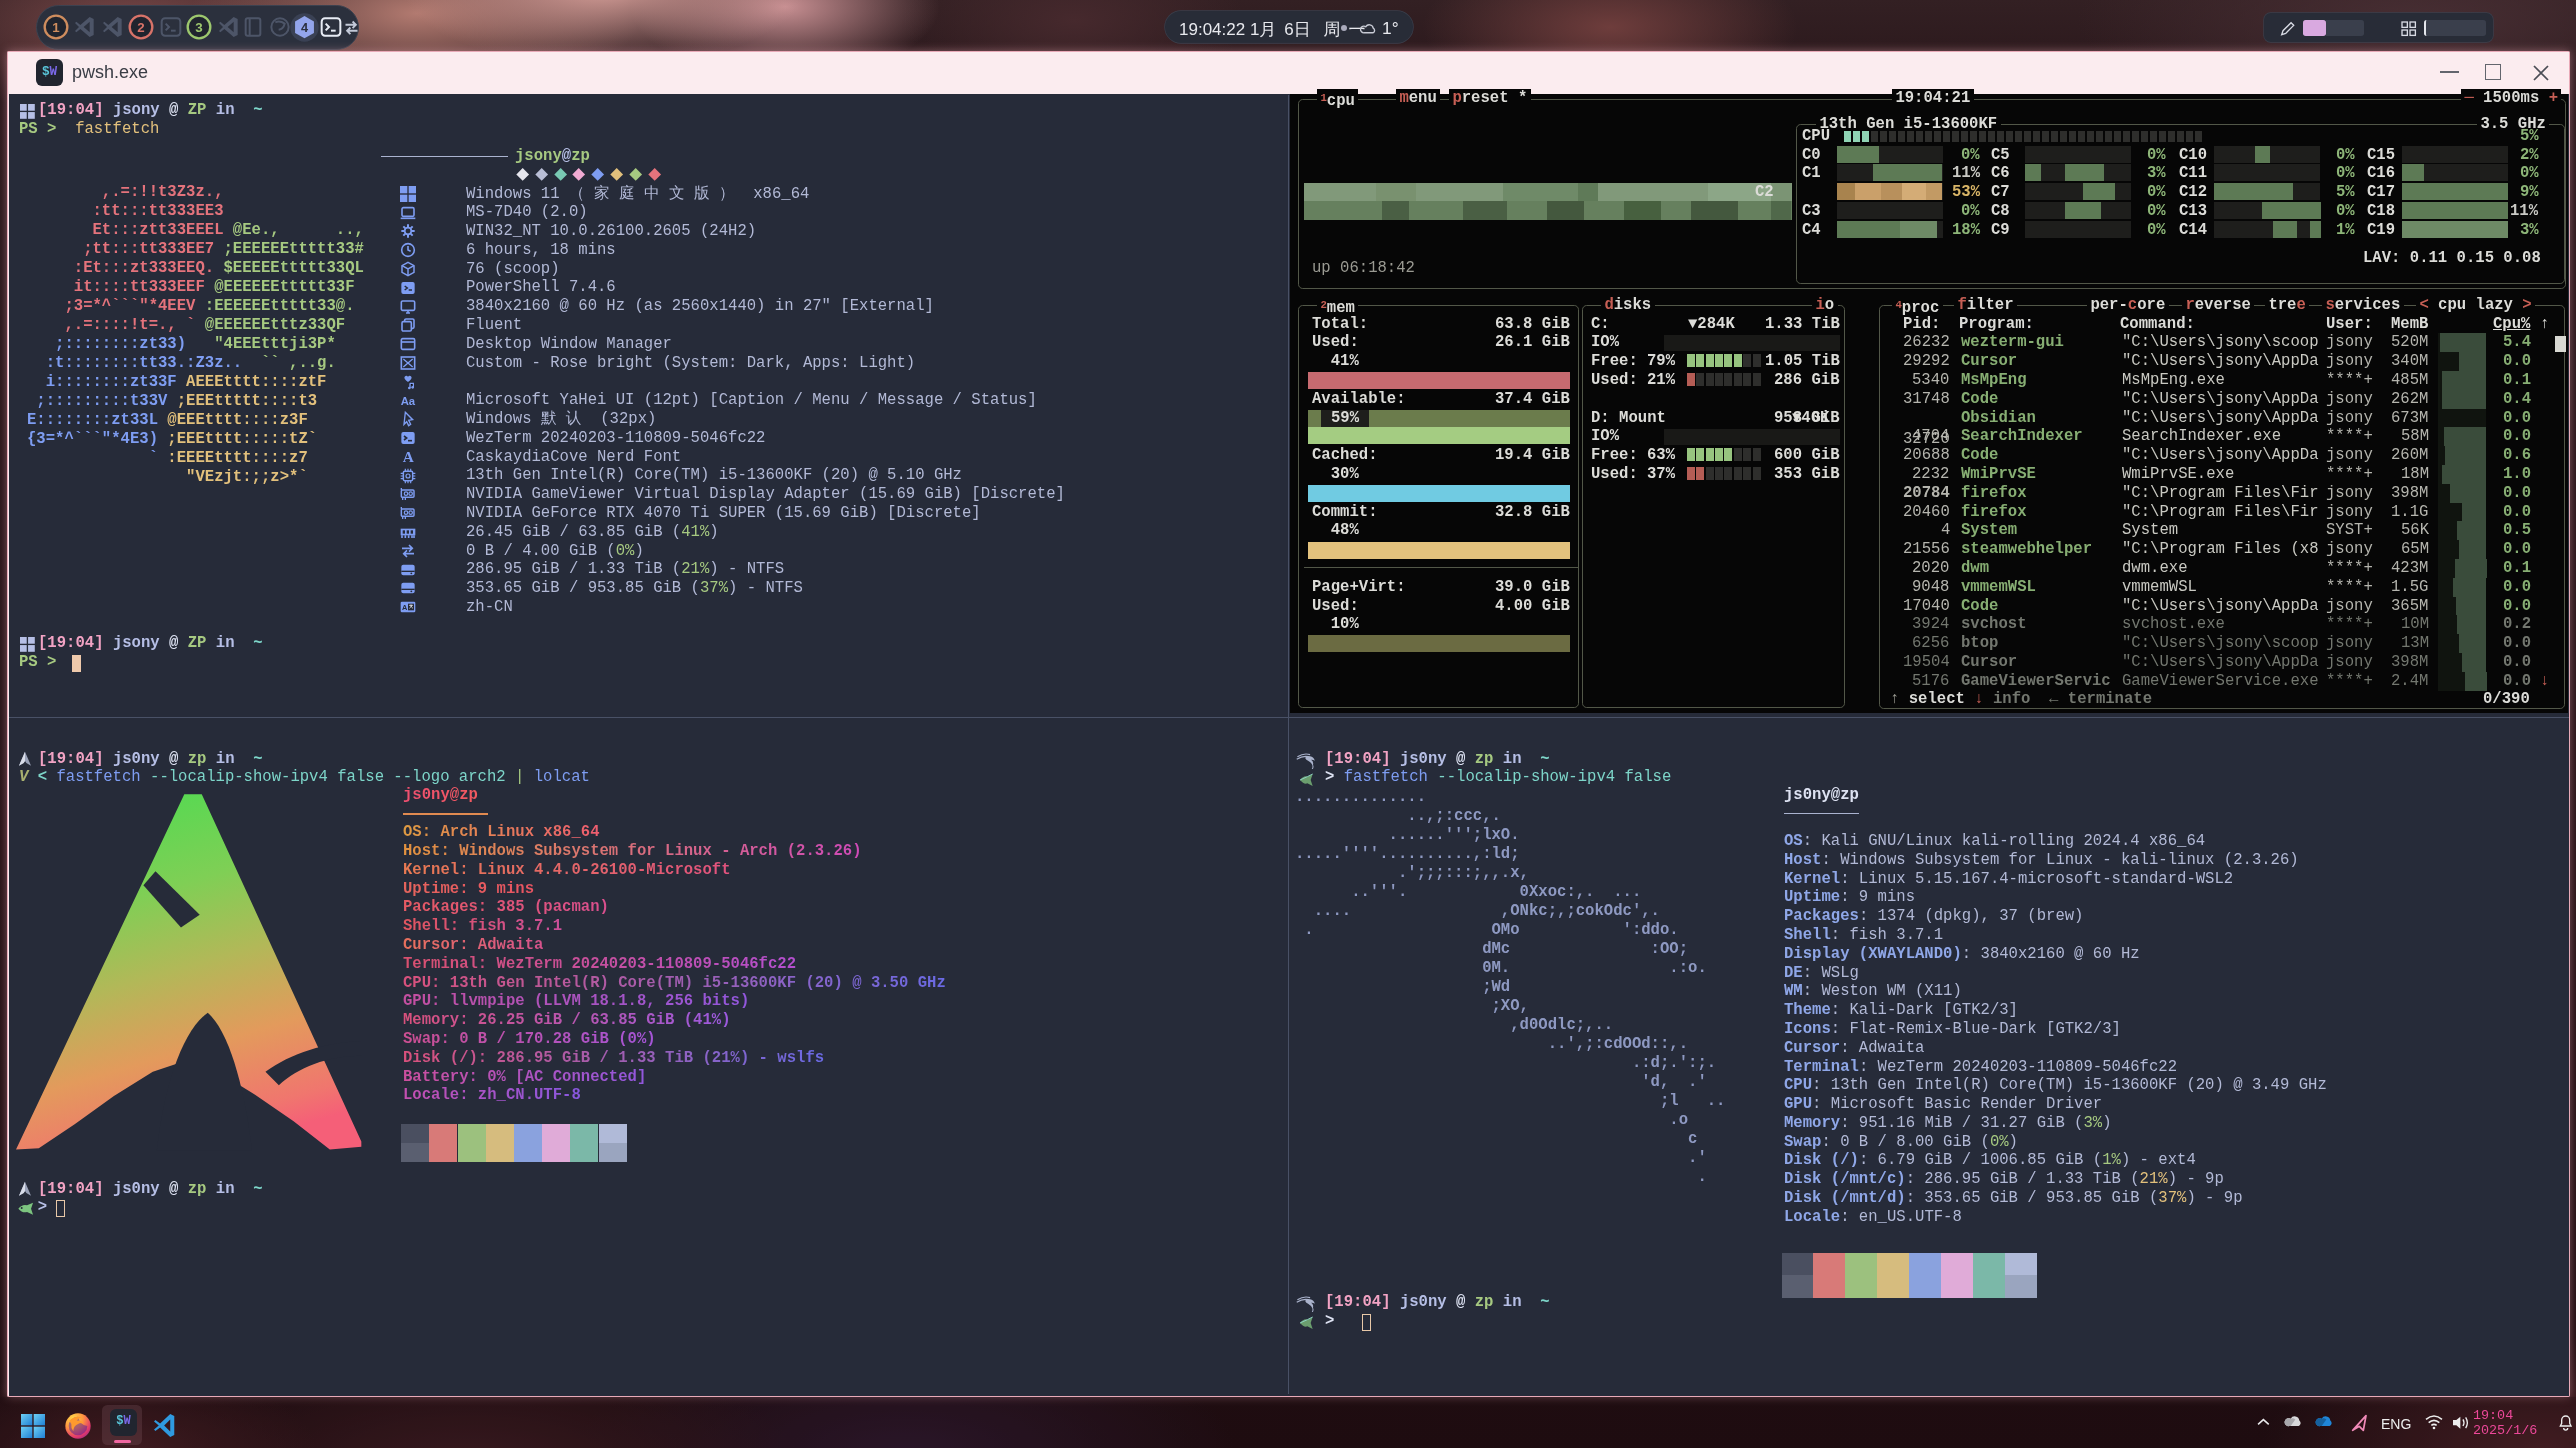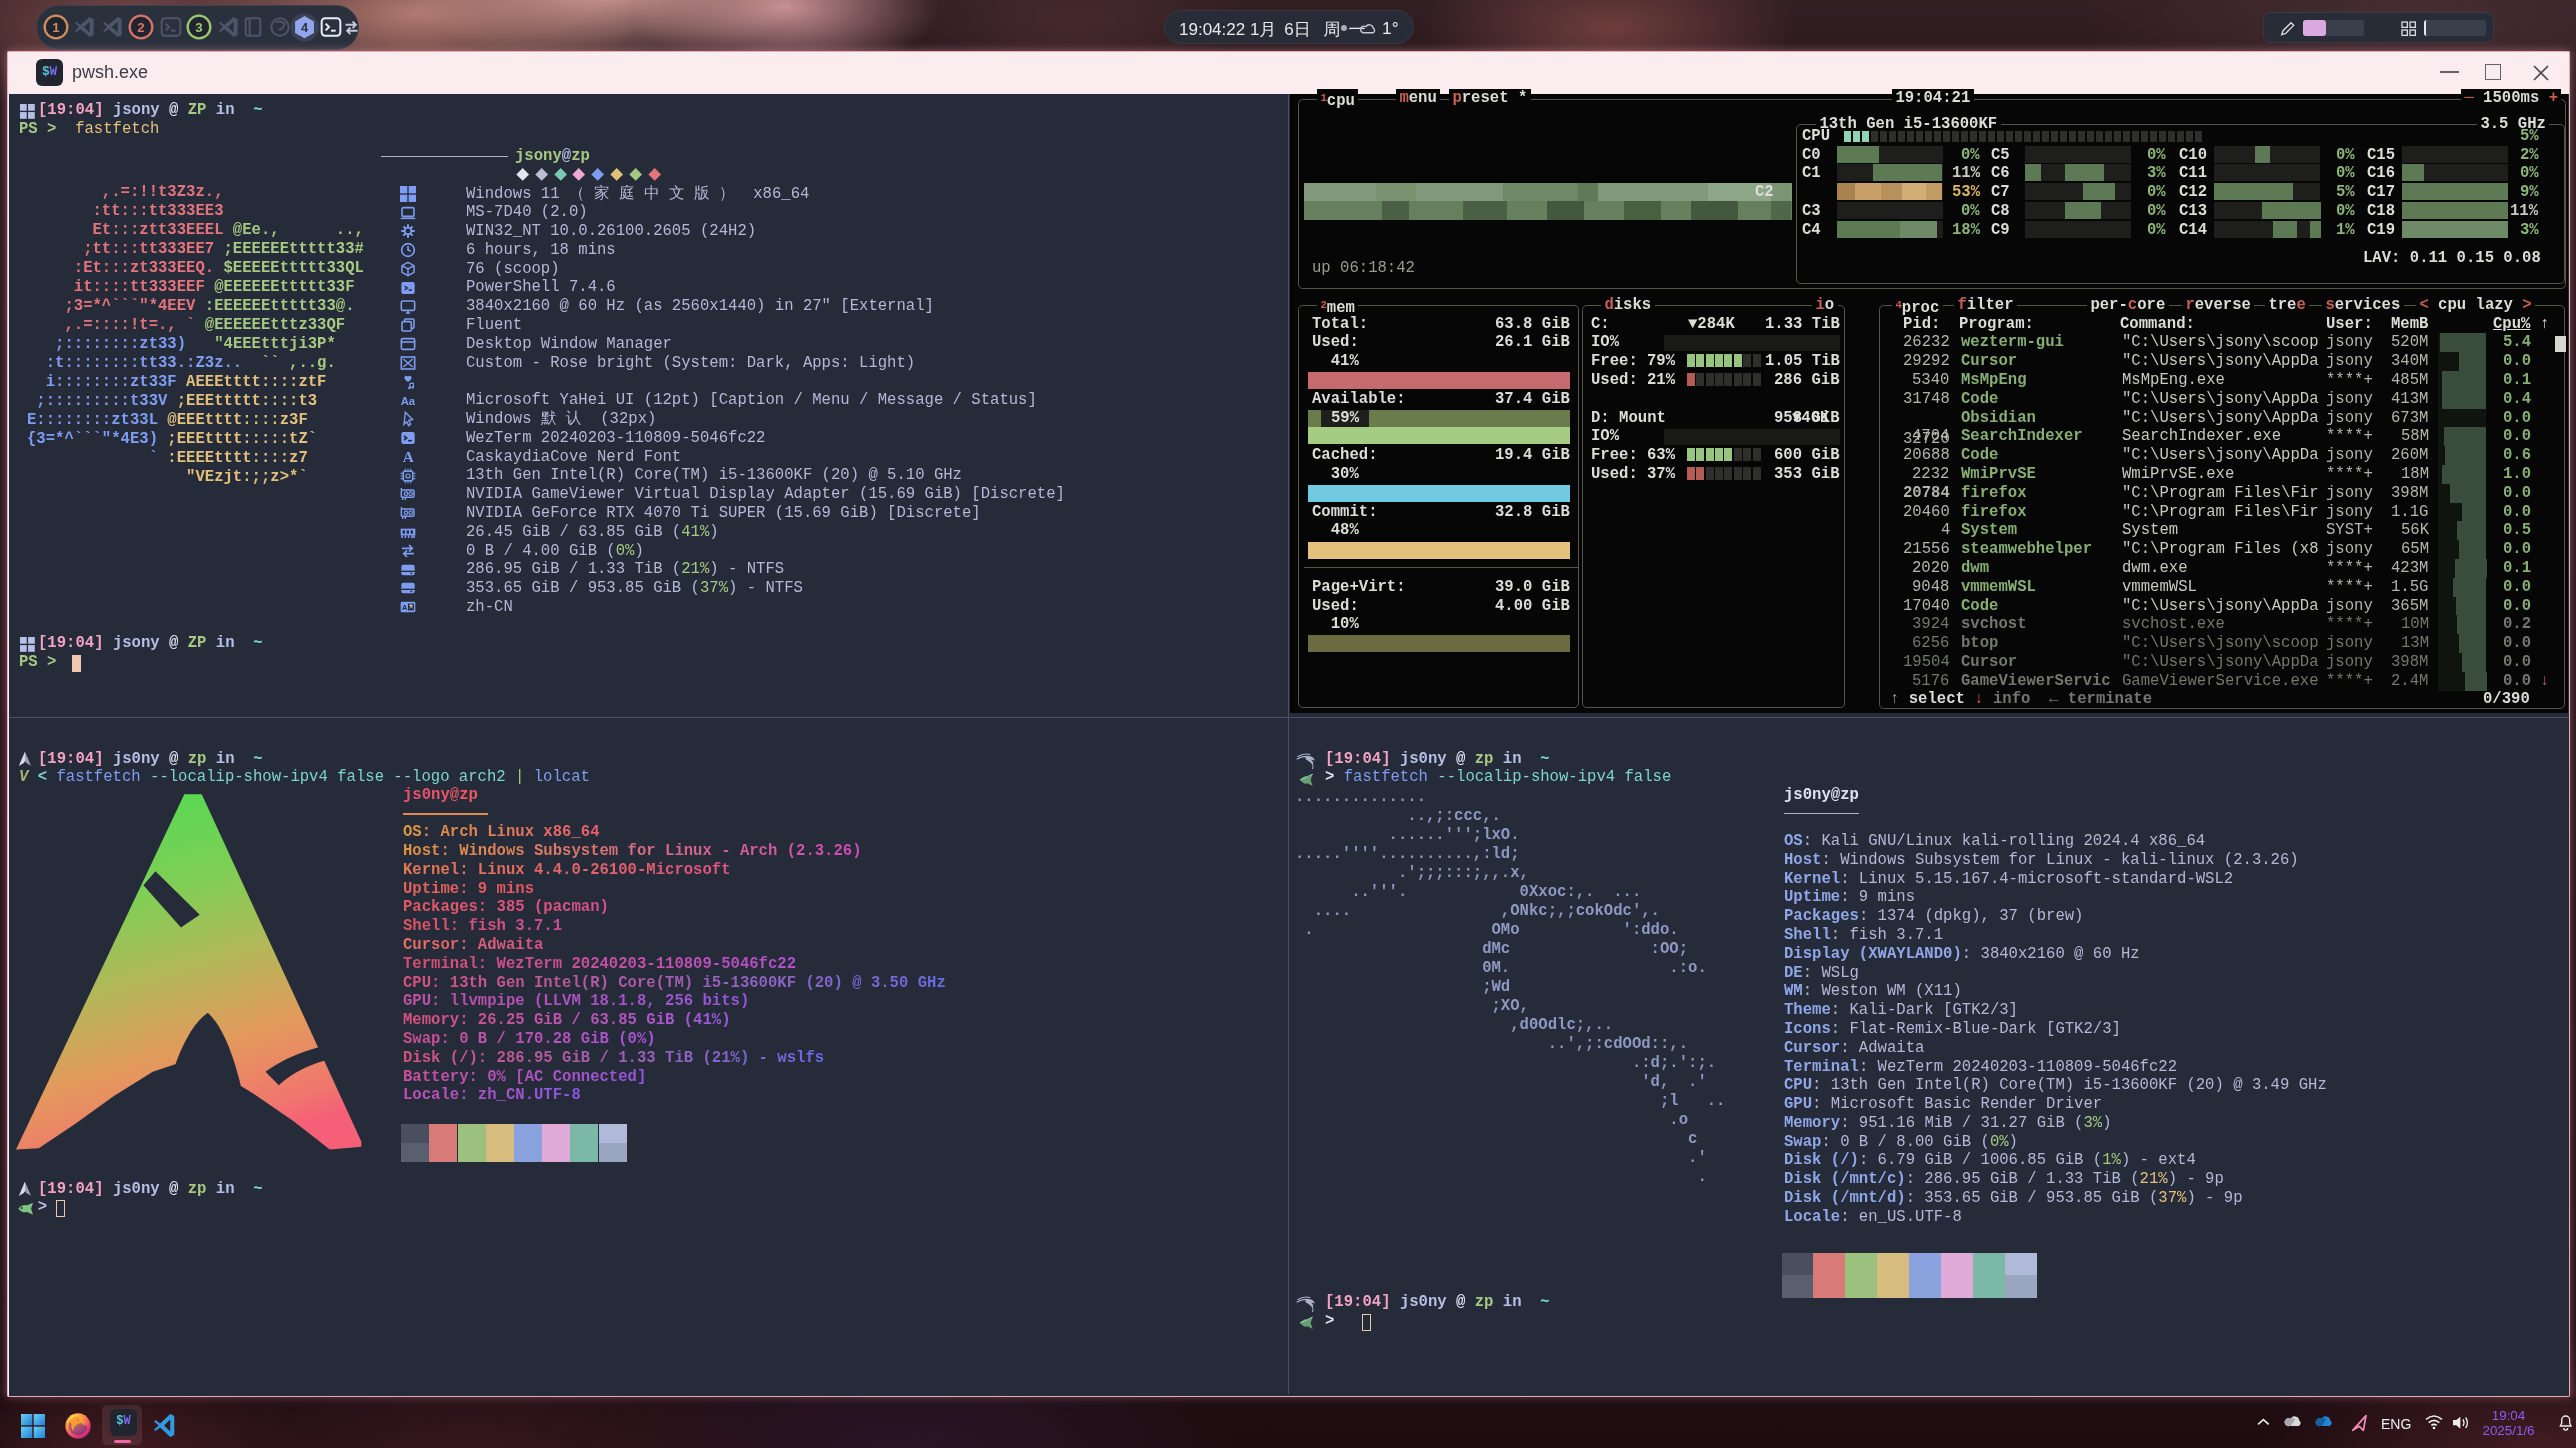--- a/index.html
+++ b/index.html
@@ -725,21 +725,21 @@
 <pre class="bt" style="left:2122px;top:371px;color:#c9c9c2;font-weight:normal">MsMpEng.exe</pre>
 <pre class="bt" style="left:2326px;top:371px;color:#b5b5ae;font-weight:normal">****+</pre>
 <pre class="bt" style="left:2391px;top:371px;color:#b5b5ae;font-weight:normal">485M</pre>
 <div class="abs" style="left:2438px;top:371px;width:48px;height:19px;background:#10140f"></div>
 <div class="abs" style="left:2442px;top:371px;width:44px;height:19px;background:#3a4c3b"></div>
 <pre class="bt" style="left:2503px;top:371px;color:#87ae73">0.1</pre>
 <pre class="bt" style="left:1903px;top:390px;color:#b5b5ae;font-weight:normal">31748</pre>
 <pre class="bt" style="left:1961px;top:390px;color:#87ae73">Code</pre>
 <pre class="bt" style="left:2122px;top:390px;color:#c9c9c2;font-weight:normal">"C:\Users\jsony\AppDa</pre>
 <pre class="bt" style="left:2326px;top:390px;color:#b5b5ae;font-weight:normal">jsony</pre>
-<pre class="bt" style="left:2391px;top:390px;color:#b5b5ae;font-weight:normal">413M</pre>
+<pre class="bt" style="left:2391px;top:390px;color:#b5b5ae;font-weight:normal">262M</pre>
 <div class="abs" style="left:2438px;top:390px;width:48px;height:19px;background:#10140f"></div>
 <div class="abs" style="left:2442px;top:390px;width:44px;height:19px;background:#3a4c3b"></div>
 <pre class="bt" style="left:2503px;top:390px;color:#87ae73">0.4</pre>
 <pre class="bt" style="left:1903px;top:430px;color:#b5b5ae;font-weight:normal">32720</pre>
 <pre class="bt" style="left:1961px;top:409px;color:#87ae73">Obsidian</pre>
 <pre class="bt" style="left:2122px;top:409px;color:#c9c9c2;font-weight:normal">"C:\Users\jsony\AppDa</pre>
 <pre class="bt" style="left:2326px;top:409px;color:#b5b5ae;font-weight:normal">jsony</pre>
 <pre class="bt" style="left:2391px;top:409px;color:#b5b5ae;font-weight:normal">673M</pre>
 <div class="abs" style="left:2438px;top:409px;width:48px;height:19px;background:#10140f"></div>
 <pre class="bt" style="left:2503px;top:409px;color:#87ae73">0.0</pre>
@@ -909,17 +909,17 @@
     </svg></div>
 <div class="abs" style="left:2381px;top:1416px;color:#eceded;font-size:14px;font-family:'Liberation Sans'">ENG</div>
 <div class="abs" style="left:2424px;top:1414px"><svg width="20" height="16" viewBox="0 0 30 24">
       <path d="M3 8 Q15 -2 27 8 M7 13 Q15 6 23 13 M11 17 Q15 14 19 17" fill="none" stroke="#eceded" stroke-width="2.4"></path>
       <circle cx="15" cy="21" r="2" fill="#eceded"></circle>
     </svg></div>
 <div class="abs" style="left:2451px;top:1414px"><svg width="20" height="17.4" viewBox="0 0 30 26">
       <path d="M3 9 h5 l6-5 v18 l-6-5 H3 Z" fill="#eceded"></path>
       <path d="M18 8 q3 5 0 10 M22 5 q5 8 0 16" fill="none" stroke="#eceded" stroke-width="2"></path>
     </svg></div>
-<div class="abs" style="left:2473px;top:1408px;width:71px;height:31px;color:#8b5cf6;font-size:13.4px;line-height:15.4px;text-align:center;font-family:Liberation Sans, sans-serif">19:04<br>2025/1/6</div>
+<div class="abs" style="left:2473px;top:1408px;width:71px;height:31px;color:#ec4899;font-size:13.4px;line-height:15.4px;text-align:left;font-family:Liberation Mono, monospace">19:04<br>2025/1/6</div>
 <div class="abs" style="left:2557px;top:1414px"><svg width="17.4" height="17.4" viewBox="0 0 26 26">
       <path d="M13 3 a6 6 0 0 1 6 6 v5 l2 4 H5 l2-4 v-5 a6 6 0 0 1 6-6 Z" fill="none" stroke="#eceded" stroke-width="2"></path>
       <path d="M10 21 a3 3 0 0 0 6 0" fill="none" stroke="#eceded" stroke-width="2"></path>
     </svg></div>
 
 </body></html>

